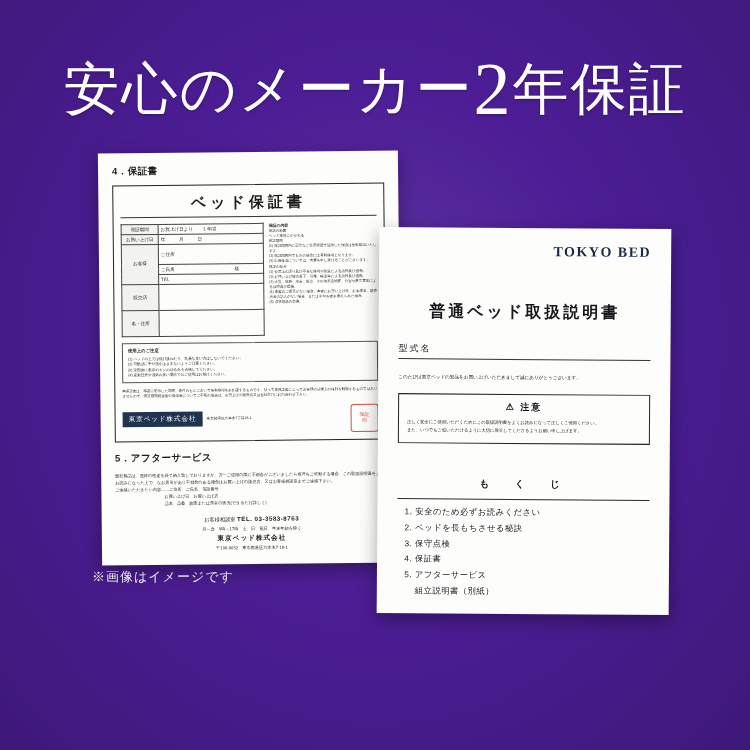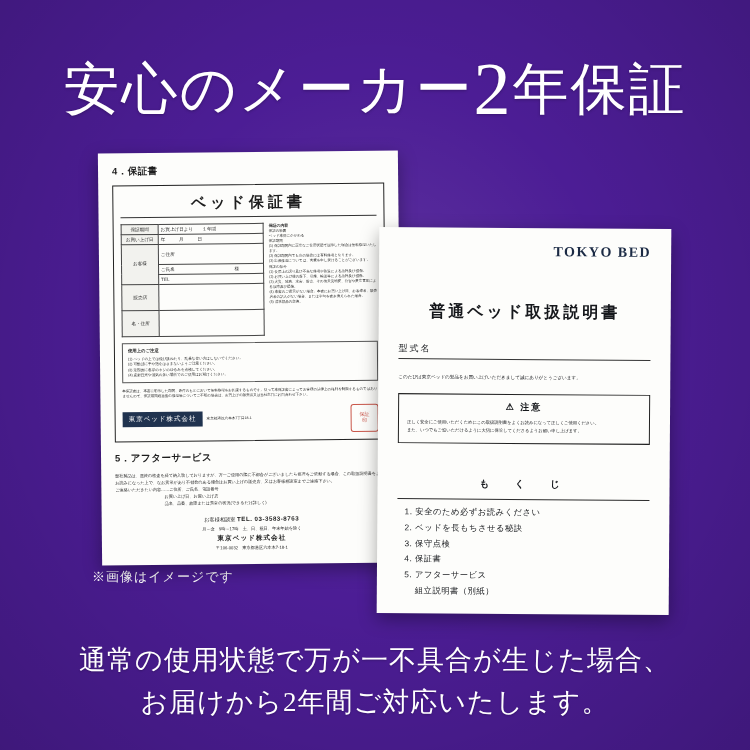--- a/index.html
+++ b/index.html
@@ -392,17 +392,13 @@
           <li>保証書</li>
           <li>アフターサービス</li>
         </ol>
         <div class="toc-extra">組立説明書（別紙）</div>
       </div>
     </div>
   </div>
 
   <div class="image-note">※画像はイメージです</div>
 
-  <div class="footer">
-    <div>通常の使用状態で万が一不具合が生じた場合、</div>
-    <div>お届けから2年間ご対応いたします。</div>
-  </div>
 </div>
 
 </body></html>

